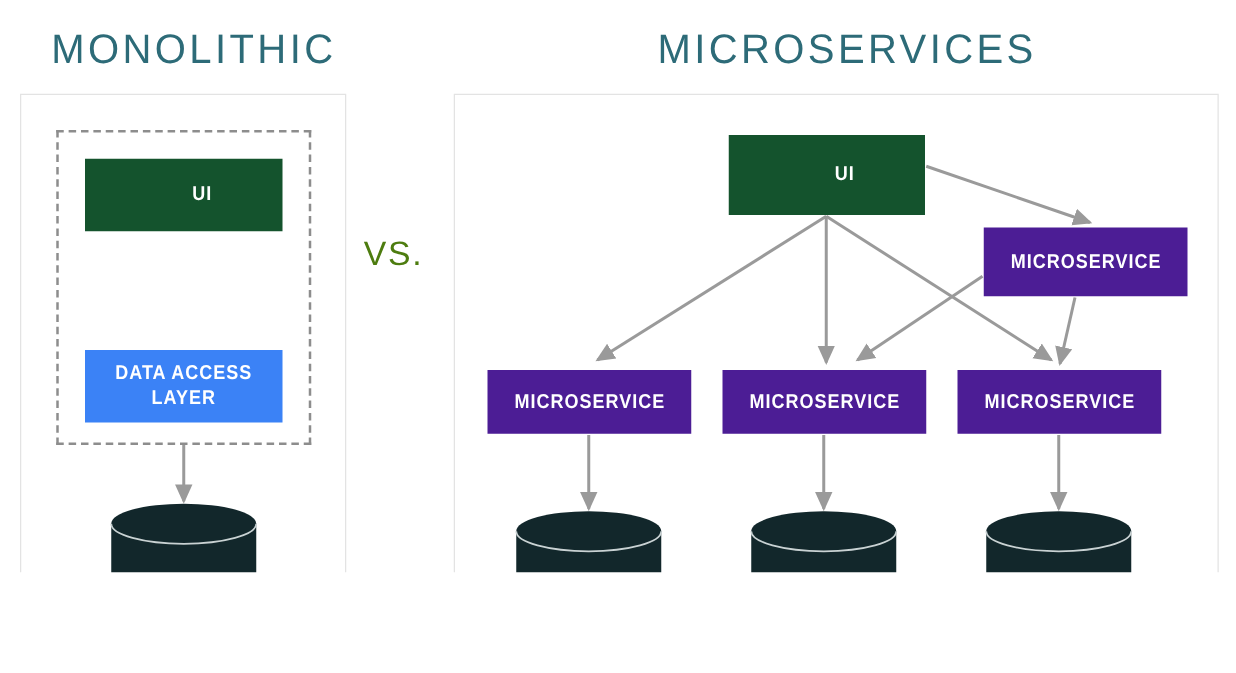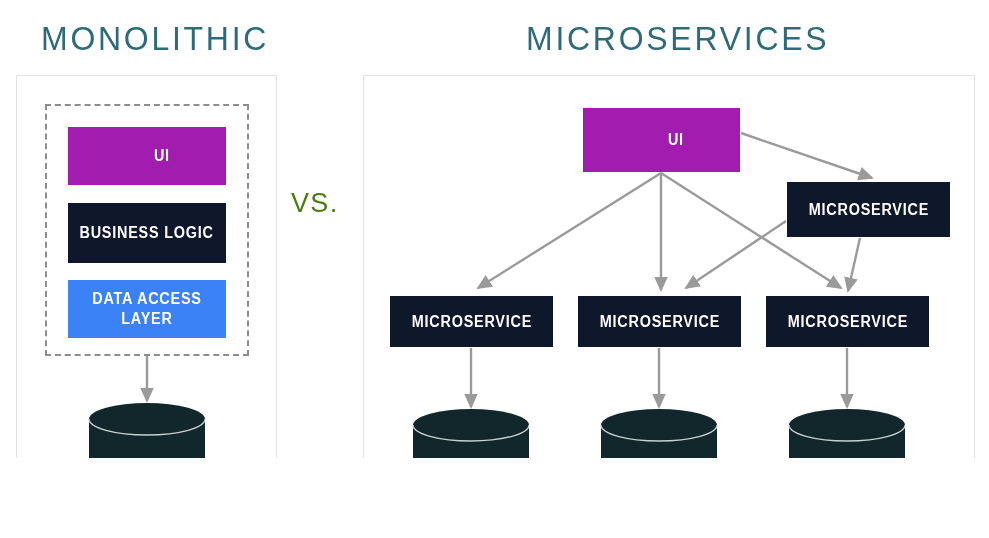--- a/index.html
+++ b/index.html
@@ -91,22 +91,22 @@
     display: flex;
     align-items: center;
     justify-content: center;
     text-align: center;
     color: #ffffff;
     font-family: "Liberation Sans", sans-serif;
     font-weight: bold;
     letter-spacing: 0.055em;
     line-height: 1.22;
   }
-  .box.dark   { background: #a21caf; padding-left: 29px; }
-  .box.teal   { background: #0f172a; }
+  .box.dark   { background: #14532d; padding-left: 29px; }
+  .box.teal   { background: #4c1d95; }
   .box.gray   { background: #3b82f6; }
 
   
   #box-mono-ui          { left: 68px;  top: 127px; width: 158px; height: 58px; font-size: 16px; }
   #box-mono-business    { left: 68px;  top: 203px; width: 158px; height: 60px; font-size: 16px; }
   #box-mono-data        { left: 68px;  top: 280px; width: 158px; height: 58px; font-size: 16px; }
 
   
   #box-ms-ui            { left: 583px; top: 108px; width: 157px; height: 64px; font-size: 16px; }
   #box-ms-top-right     { left: 787px; top: 182px; width: 163px; height: 55px; font-size: 16px; }
@@ -192,23 +192,20 @@
     <line x1="860" y1="238" x2="848" y2="291" stroke="#9a9a9a" stroke-width="2.4" marker-end="url(#ah)"></line>
 
     <line x1="471" y1="348" x2="471" y2="407" stroke="#9a9a9a" stroke-width="2.4" marker-end="url(#ah)"></line>
     <line x1="659" y1="348" x2="659" y2="407" stroke="#9a9a9a" stroke-width="2.4" marker-end="url(#ah)"></line>
     <line x1="847" y1="348" x2="847" y2="407" stroke="#9a9a9a" stroke-width="2.4" marker-end="url(#ah)"></line>
   </svg>
 
   <div class="box dark" id="box-mono-ui">
     <span class="box-label">UI</span>
   </div>
-  <div class="box teal" id="box-mono-business">
-    <span class="box-label">BUSINESS LOGIC</span>
-  </div>
   <div class="box gray" id="box-mono-data">
     <span class="box-label">DATA ACCESS LAYER</span>
   </div>
 
   <div class="box dark" id="box-ms-ui">
     <span class="box-label">UI</span>
   </div>
   <div class="box teal" id="box-ms-top-right">
     <span class="box-label">MICROSERVICE</span>
   </div>

